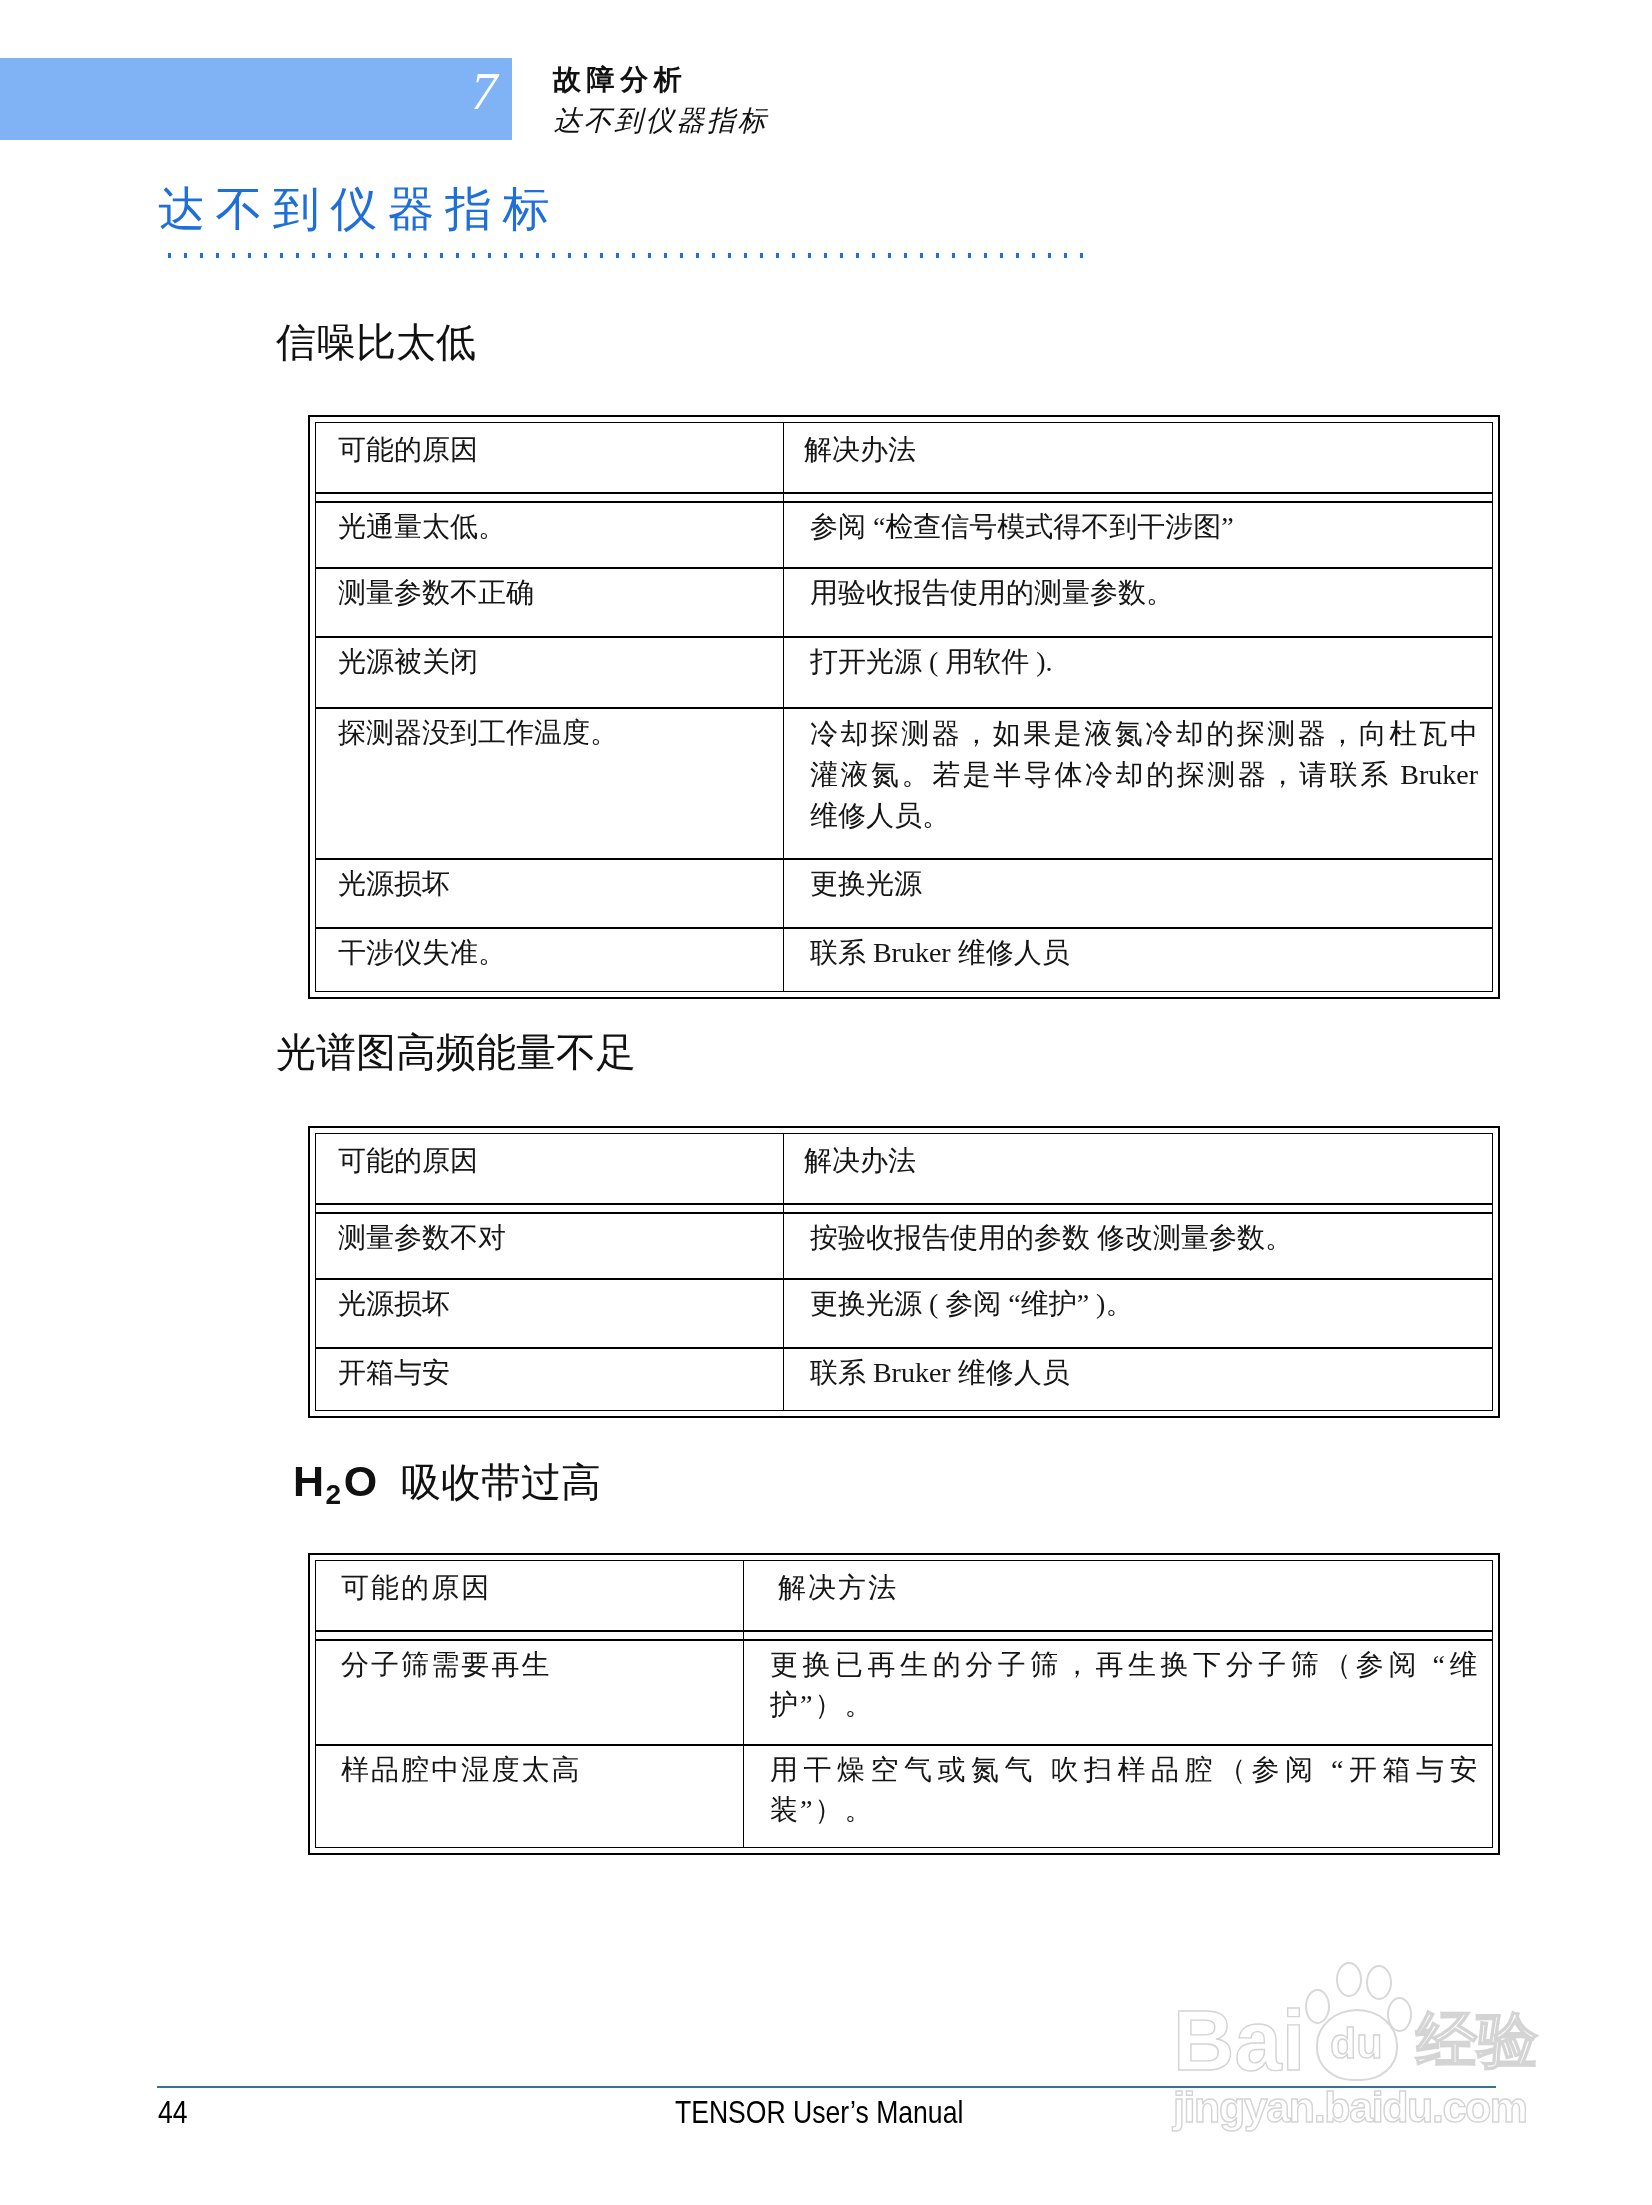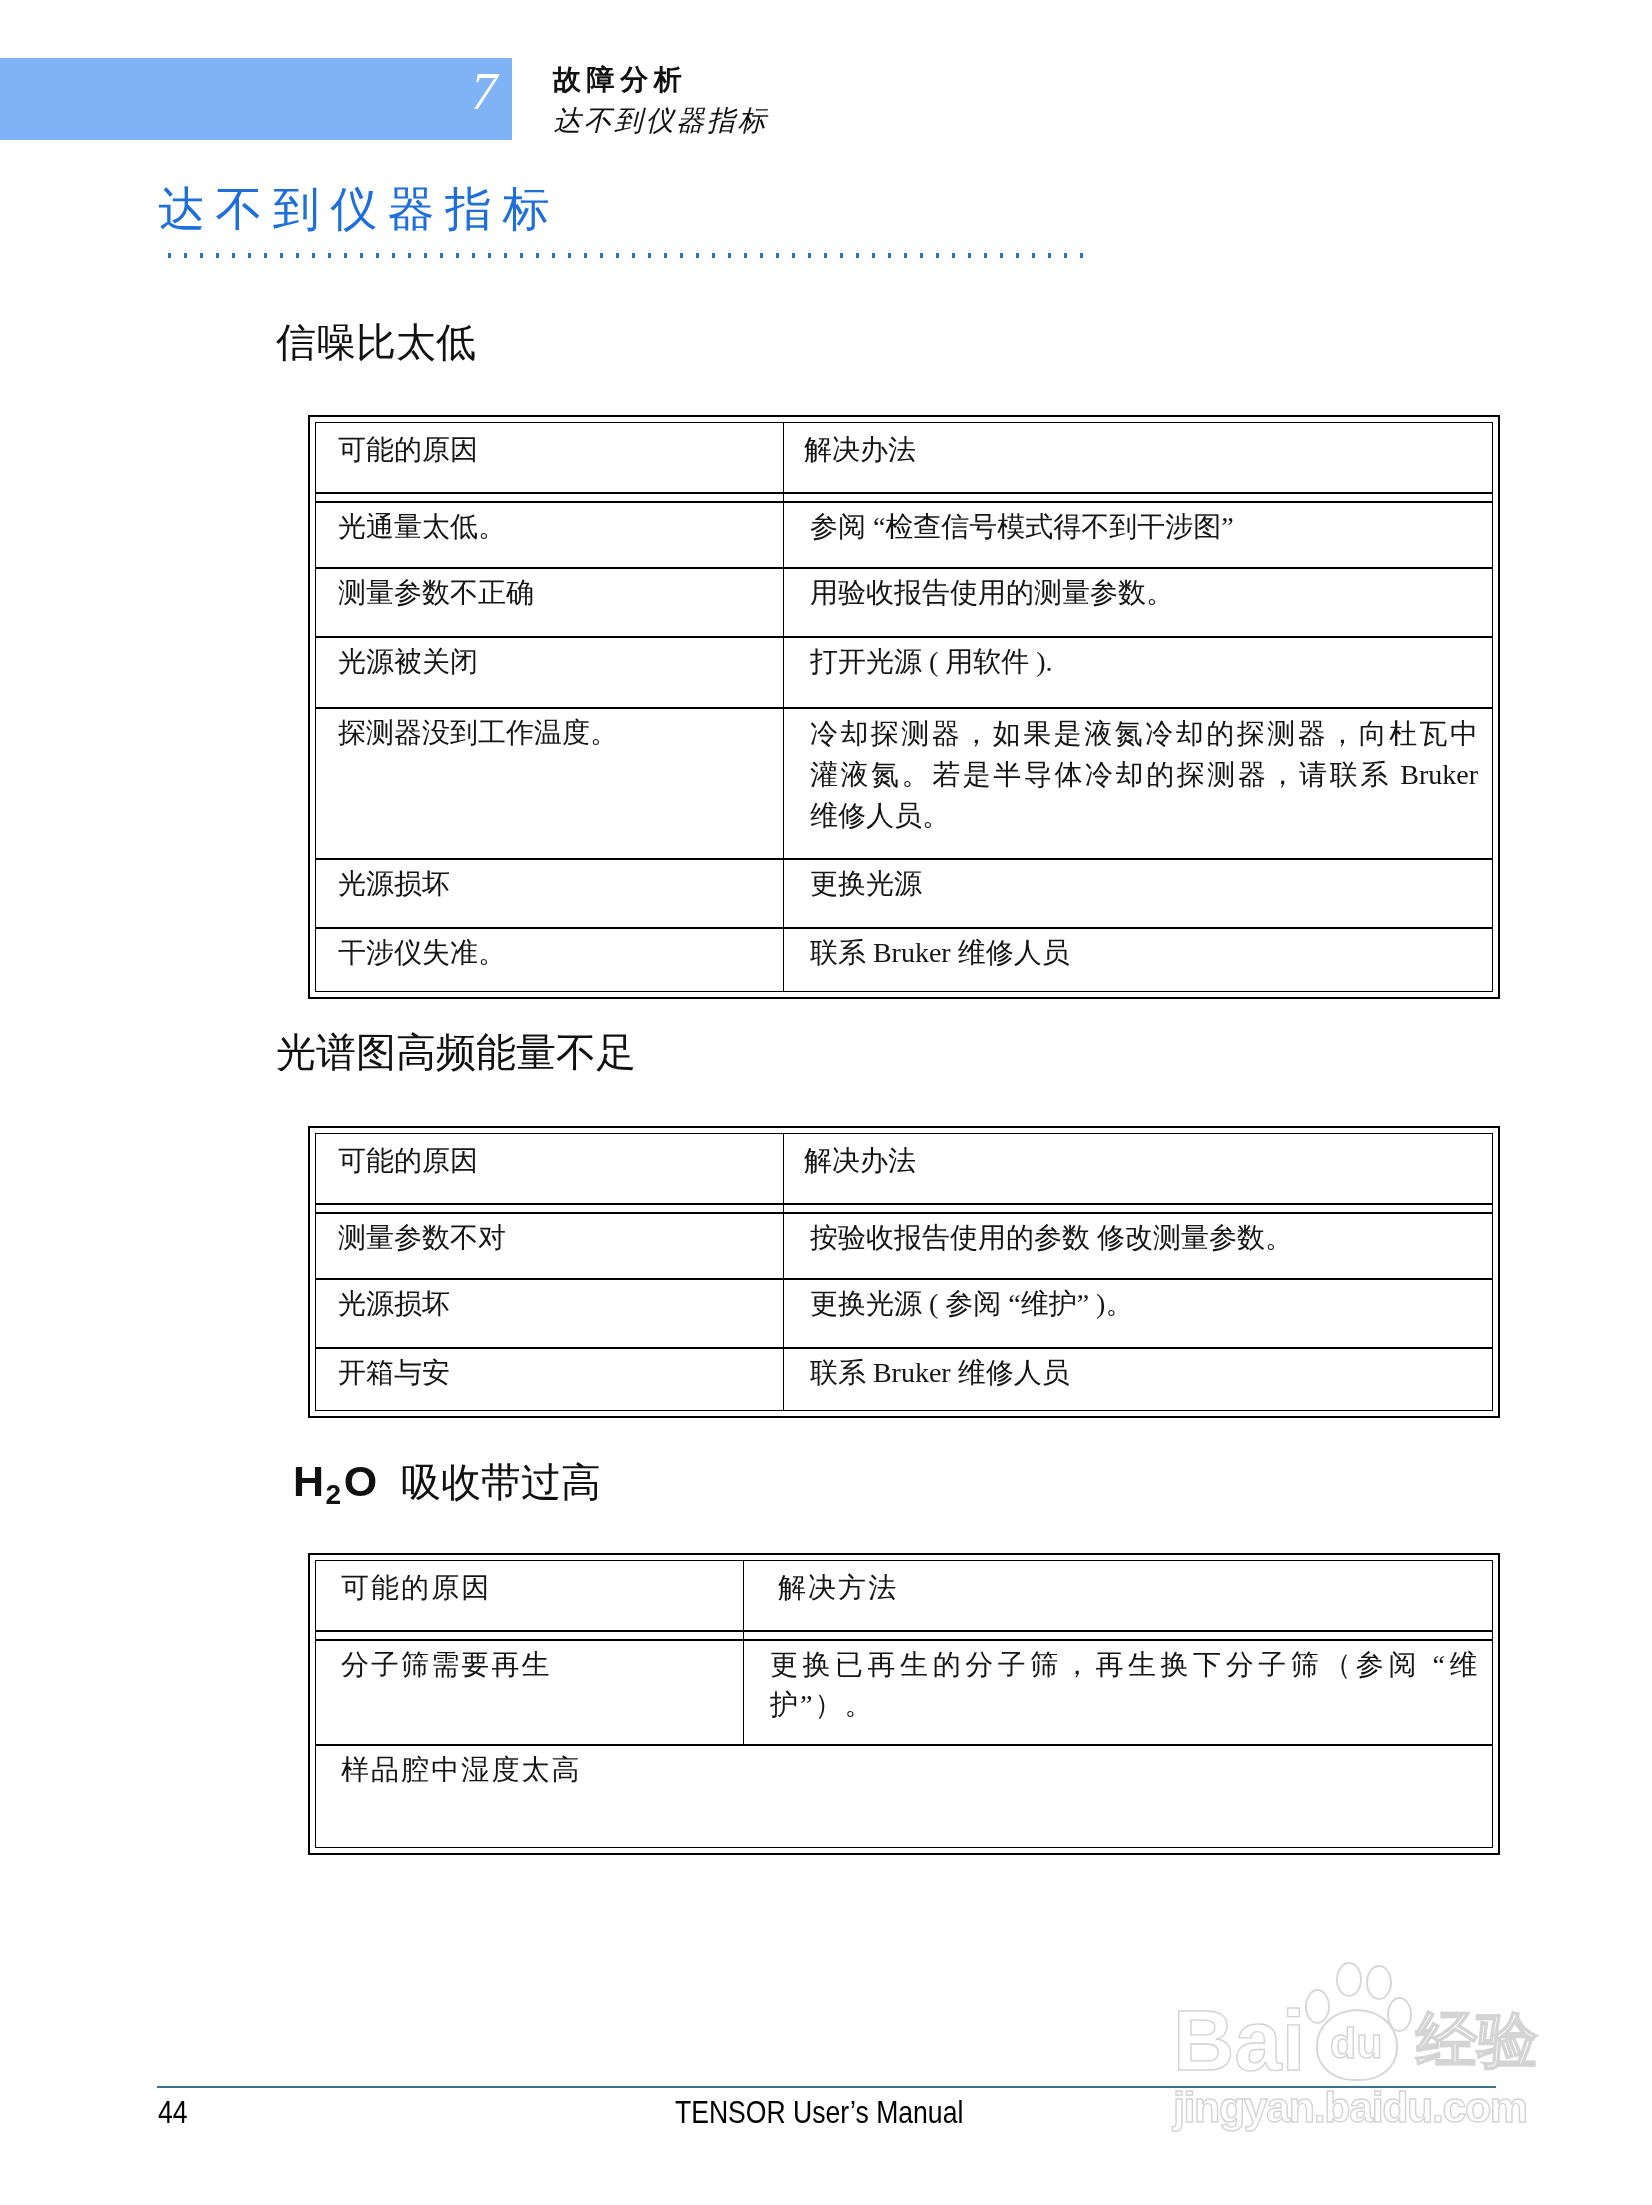--- a/index.html
+++ b/index.html
@@ -243,20 +243,24 @@
       </div>
       <div class="row sep" style="height:103px;">
         <div class="cell c1">分子筛需要再生</div>
         <div class="cell c2">
           <span class="jl">更换已再生的分子筛，再生换下分子筛（参阅 “维</span>
           <span class="jl last">护”）。</span>
         </div>
       </div>
       <div class="row" style="height:101px;">
         <div class="cell c1">样品腔中湿度太高</div>
+        <div class="cell c2">
+          <span class="jl">用干燥空气或氮气 吹扫样品腔（参阅 “开箱与安</span>
+          <span class="jl last">装”）。</span>
+        </div>
       </div>
     </div>
   </div>
 
   <div>
     <div class="paw-pad" style="left:1305px; top:1989px; width:25px; height:35px;"></div>
     <div class="paw-pad" style="left:1336px; top:1962px; width:26px; height:35px;"></div>
     <div class="paw-pad" style="left:1366px; top:1965px; width:26px; height:35px;"></div>
     <div class="paw-pad" style="left:1387px; top:1997px; width:25px; height:35px;"></div>
     <div class="paw-body" style="left:1316px; top:2009px; width:82px; height:72px; border-radius:50% 50% 45% 45%;"></div>

